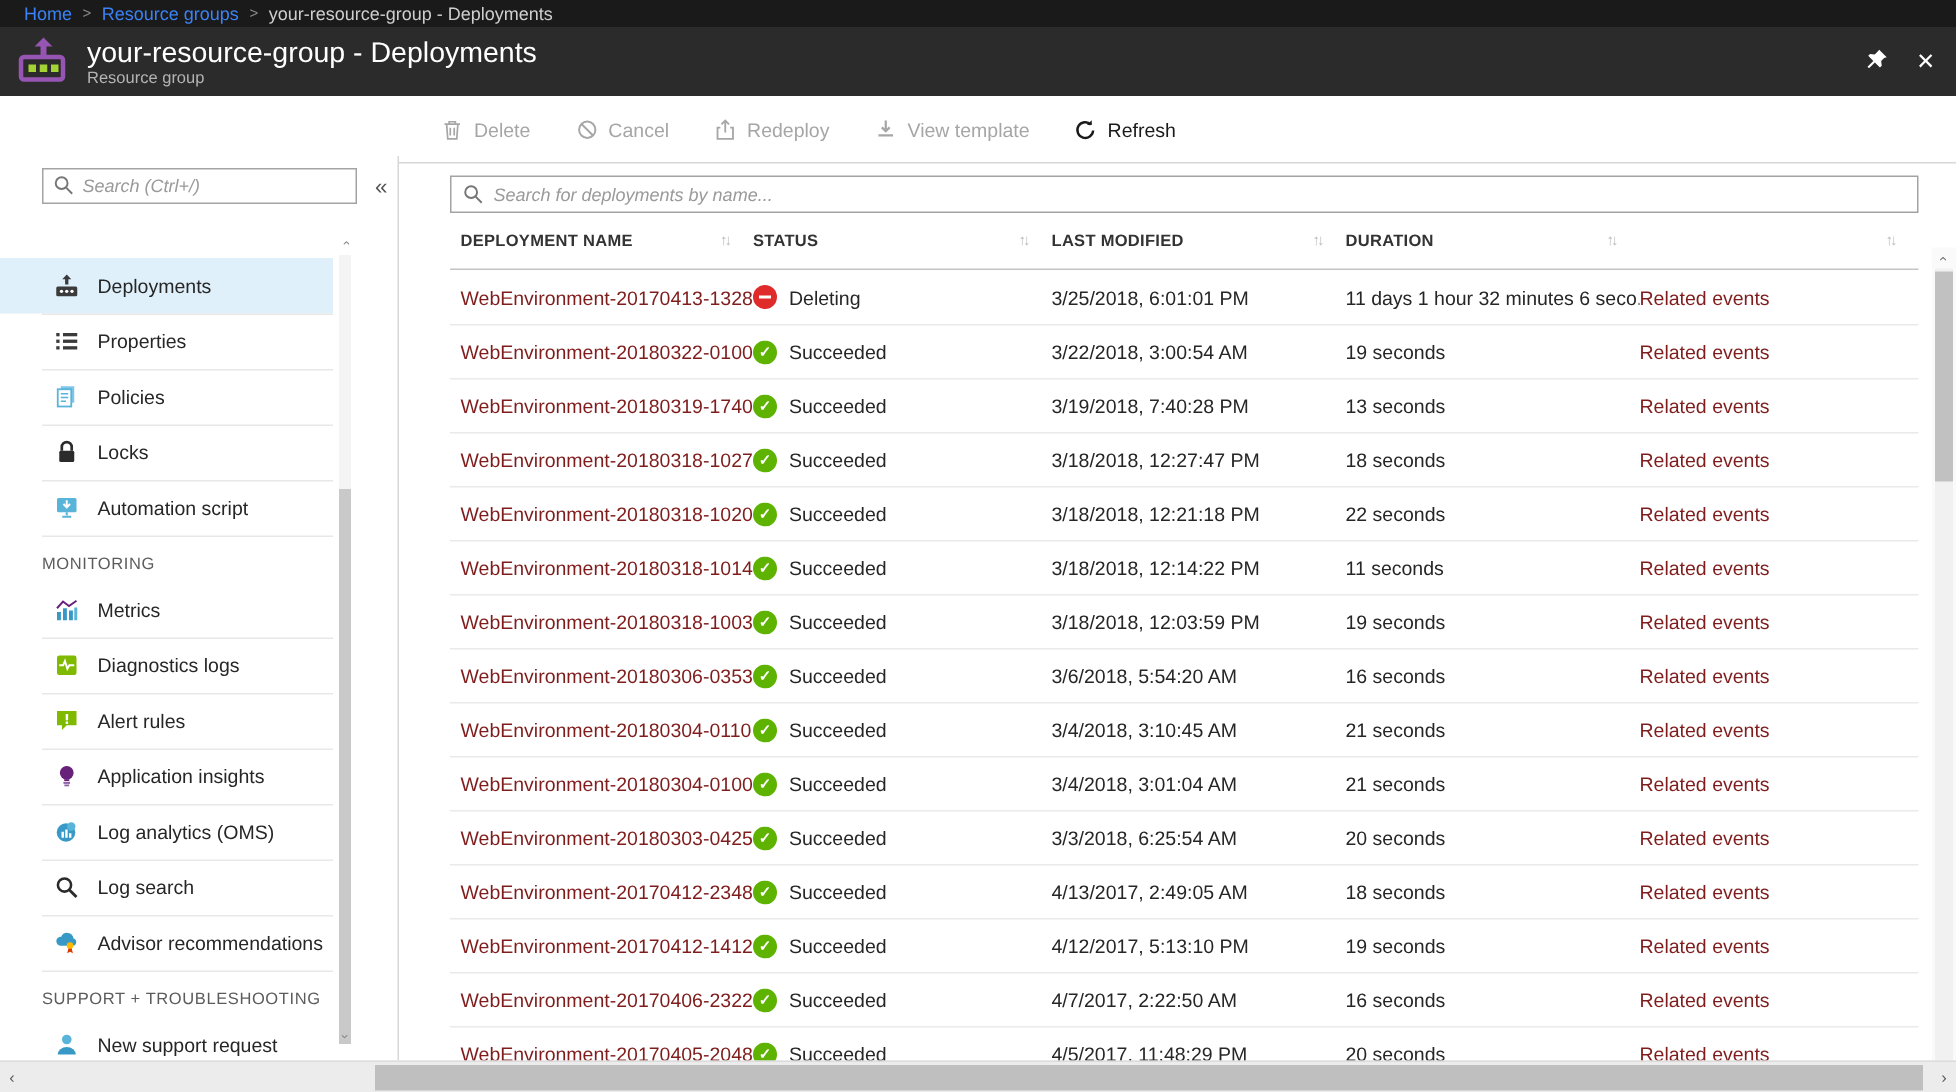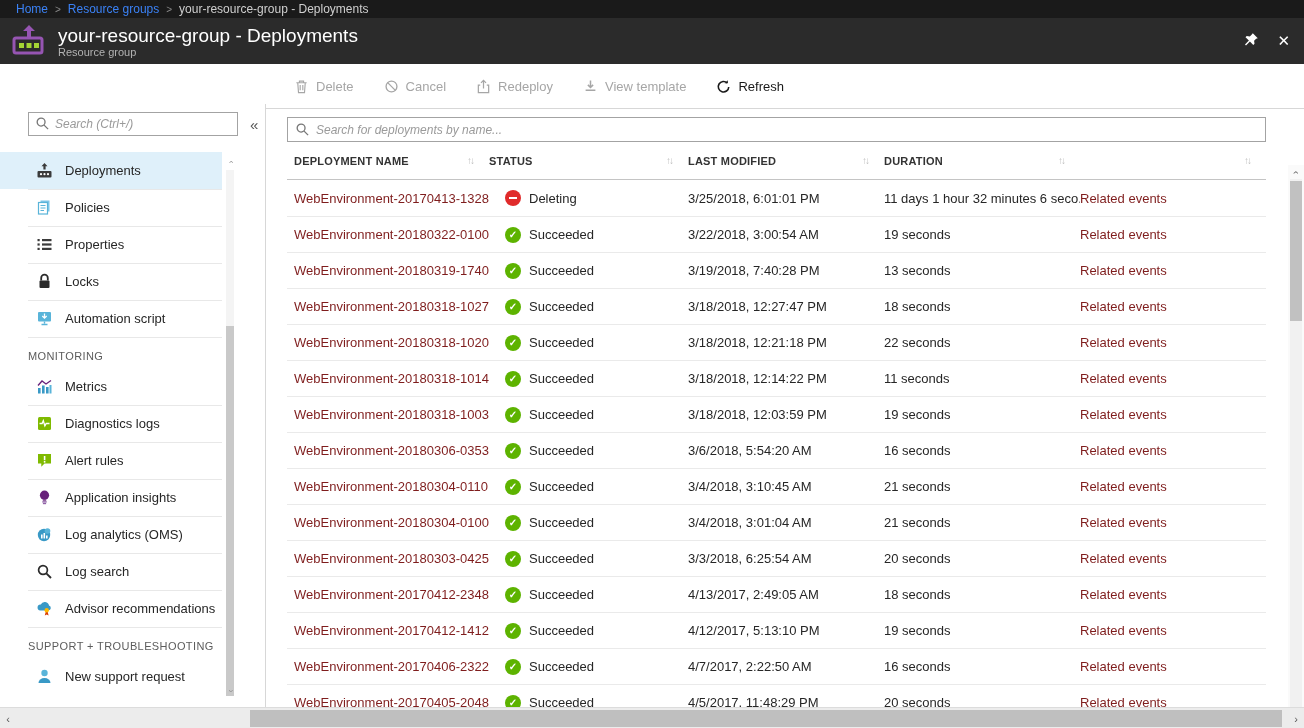--- a/index.html
+++ b/index.html
@@ -25,21 +25,21 @@
 
   
   .sidebar { width:266px; border-right:1px solid #d7d7d7; background:#fff; position:relative; flex:0 0 auto;margin-top:40px; }
   .side-search-row { display:flex; align-items:center; padding:8px 6px 8px 28px; gap:8px; }
   .side-search-box { position:relative; flex:1; }
   .side-search-box input { width:210px; height:24px; border:1px solid #a3a3a3; background:#fff; padding:0 6px 0 26px; font-size:12px; font-family:"Liberation Sans", sans-serif; }
   .side-search-box .mag { position:absolute; left:7px; top:4px; }
   input::placeholder { font-style:italic; color:#9a9a9a; }
   .collapse-btn { background:none; border:none; color:#555; font-size:15px; cursor:pointer; padding:0 4px; }
 
-  .side-menu { position:absolute; top:48px; left:0; width:222px; }
+  .side-menu { position:absolute; top:68px; left:0; width:222px; }
   .side-item { display:flex; align-items:center; height:37px; padding-left:36px; gap:12px; font-size:13px; color:#262626; cursor:pointer; position:relative; }
   .side-item + .side-item::before, .side-sep::before { content:""; position:absolute; top:0; left:28px; right:0; border-top:1px solid #e8e8e8; }
   .side-item.selected { background:#dff0fa; }
   .side-item .ic { width:17px; height:17px; flex:0 0 auto; display:inline-flex; }
   .side-section { position:relative; height:31px; display:flex; align-items:flex-end; padding:0 0 6px 28px; font-size:11px; color:#5c5c5c; letter-spacing:.4px; }
   .side-section::before { content:""; position:absolute; top:0; left:28px; right:0; border-top:1px solid #e8e8e8; }
 
   
   .side-scroll { position:absolute; top:52px; bottom:10px; left:225px; width:10px; }
   .side-scroll .sb-arrow { position:absolute; left:0; width:10px; height:12px; color:#8a8a8a; font-size:9px; display:flex; align-items:center; justify-content:center; cursor:pointer; }
@@ -48,36 +48,36 @@
   .side-scroll .track { position:absolute; top:14px; bottom:14px; left:1px; width:8px; background:#f4f4f4; }
   .side-scroll .thumb { position:absolute; top:170px; height:370px; left:1px; width:8px; background:#c9c9c9; cursor:grab; }
 
   
   .main { flex:1; position:relative; background:#fff; }
   .toolbar { height:45px; display:flex; align-items:center; padding-left:28px; gap:30px; border-bottom:1px solid #d7d7d7; }
   .cmd { display:flex; align-items:center; gap:7px; background:none; border:none; font-size:13px; font-family:"Liberation Sans", sans-serif; cursor:pointer; color:#1a1a1a; }
   .cmd.disabled { color:#a6a6a6; }
   .cmd .cic { display:inline-flex; }
 
-  .panel { position:absolute; top:37px; left:21px; width:979px; bottom:0; }
+  .panel { position:absolute; top:37px; left:34px; width:979px; bottom:0; }
   .dep-search { position:relative; margin-top:16px; }
   .dep-search input { width:100%; height:25px; border:1px solid #a3a3a3; padding:0 8px 0 28px; font-size:12px; font-family:"Liberation Sans", sans-serif; }
   .dep-search .mag { position:absolute; left:8px; top:5px; }
 
   .grid-cols { display:grid; grid-template-columns:202px 199px 196px 196px 1fr; align-items:center; }
   .thead { height:38px; border-bottom:1px solid #c4c4c4; }
   .th { display:flex; align-items:center; justify-content:space-between; font-size:11px; font-weight:bold; color:#333; letter-spacing:.2px; cursor:pointer; padding-right:16px; }
   .th:first-child { padding-left:7px; }
   .sort { font-size:10px; color:#bdbdbd; letter-spacing:-2px; font-weight:normal; }
   .trow { height:36px; }
   .trow + .trow { border-top:1px solid #eaeaea; }
   .td { font-size:13px; color:#262626; white-space:nowrap; overflow:hidden; }
   .td.name { padding-left:7px; }
   a.blue { color:#7f1d1d; text-decoration:none; cursor:pointer; }
-  .status-cell { display:flex; align-items:center; gap:8px;margin-left:16px; }
+  .status-cell { display:flex; align-items:center; gap:8px; }
   .sicon { width:16px; height:16px; border-radius:50%; color:#fff; display:inline-flex; align-items:center; justify-content:center; font-size:11px; flex:0 0 auto; }
   .sicon.succeeded { background:#5db300; }
   .sicon.succeeded::before { content:"\2713"; font-weight:bold; font-size:10px; }
   .sicon.deleting { background:#e02b2b; }
   .sicon.deleting::before { content:""; width:8px; height:2.5px; background:#fff; }
 
   
   .v-scroll { position:absolute; top:101px; right:0; width:16px; height:606px; background:#fafafa; }
   .v-scroll .sb-arrow { position:absolute; right:0; width:16px; height:14px; color:#6a6a6a; font-size:10px; display:flex; align-items:center; justify-content:center; cursor:pointer; }
   .v-scroll .track { position:absolute; top:14px; bottom:14px; left:2px; width:12px; background:#f1f1f1; }
@@ -154,39 +154,39 @@
               <circle cx="5" cy="12.2" r="1.1" fill="#fff"></circle>
               <circle cx="8.5" cy="12.2" r="1.1" fill="#fff"></circle>
               <circle cx="12" cy="12.2" r="1.1" fill="#fff"></circle>
             </svg>
         </span>
         <span>Deployments</span>
       </div>
       <div class="side-item">
         <span class="ic">
           <svg width="17" height="17" viewBox="0 0 17 17">
-              <rect x="4.5" y="1.5" width="9" height="11" fill="#7fc6e8"></rect>
-              <rect x="2.5" y="3.5" width="9" height="11.5" fill="#fff" stroke="#59b4d9" stroke-width="1.2"></rect>
-              <path d="M4.5 6.5h5M4.5 9h5M4.5 11.5h3.5" stroke="#59b4d9" stroke-width="1"></path>
-            </svg>
-        </span>
-        <span>Policies</span>
-      </div>
-      <div class="side-item">
-        <span class="ic">
-          <svg width="17" height="17" viewBox="0 0 17 17">
               <rect x="1.5" y="3" width="2.2" height="2.2" fill="#3b3b3b"></rect>
               <rect x="6" y="3" width="9.5" height="2.2" fill="#3b3b3b"></rect>
               <rect x="1.5" y="7.4" width="2.2" height="2.2" fill="#3b3b3b"></rect>
               <rect x="6" y="7.4" width="9.5" height="2.2" fill="#3b3b3b"></rect>
               <rect x="1.5" y="11.8" width="2.2" height="2.2" fill="#3b3b3b"></rect>
               <rect x="6" y="11.8" width="9.5" height="2.2" fill="#3b3b3b"></rect>
             </svg>
         </span>
         <span>Properties</span>
+      </div>
+      <div class="side-item">
+        <span class="ic">
+          <svg width="17" height="17" viewBox="0 0 17 17">
+              <rect x="4.5" y="1.5" width="9" height="11" fill="#7fc6e8"></rect>
+              <rect x="2.5" y="3.5" width="9" height="11.5" fill="#fff" stroke="#59b4d9" stroke-width="1.2"></rect>
+              <path d="M4.5 6.5h5M4.5 9h5M4.5 11.5h3.5" stroke="#59b4d9" stroke-width="1"></path>
+            </svg>
+        </span>
+        <span>Policies</span>
       </div>
       <div class="side-item">
         <span class="ic">
           <svg width="17" height="17" viewBox="0 0 17 17">
               <path d="M5.2 7.5V5a3.3 3.3 0 0 1 6.6 0v2.5" fill="none" stroke="#2b2b2b" stroke-width="1.8"></path>
               <rect x="3.5" y="7.5" width="10" height="7.5" rx="1" fill="#2b2b2b"></rect>
             </svg>
         </span>
         <span>Locks</span>
       </div>

